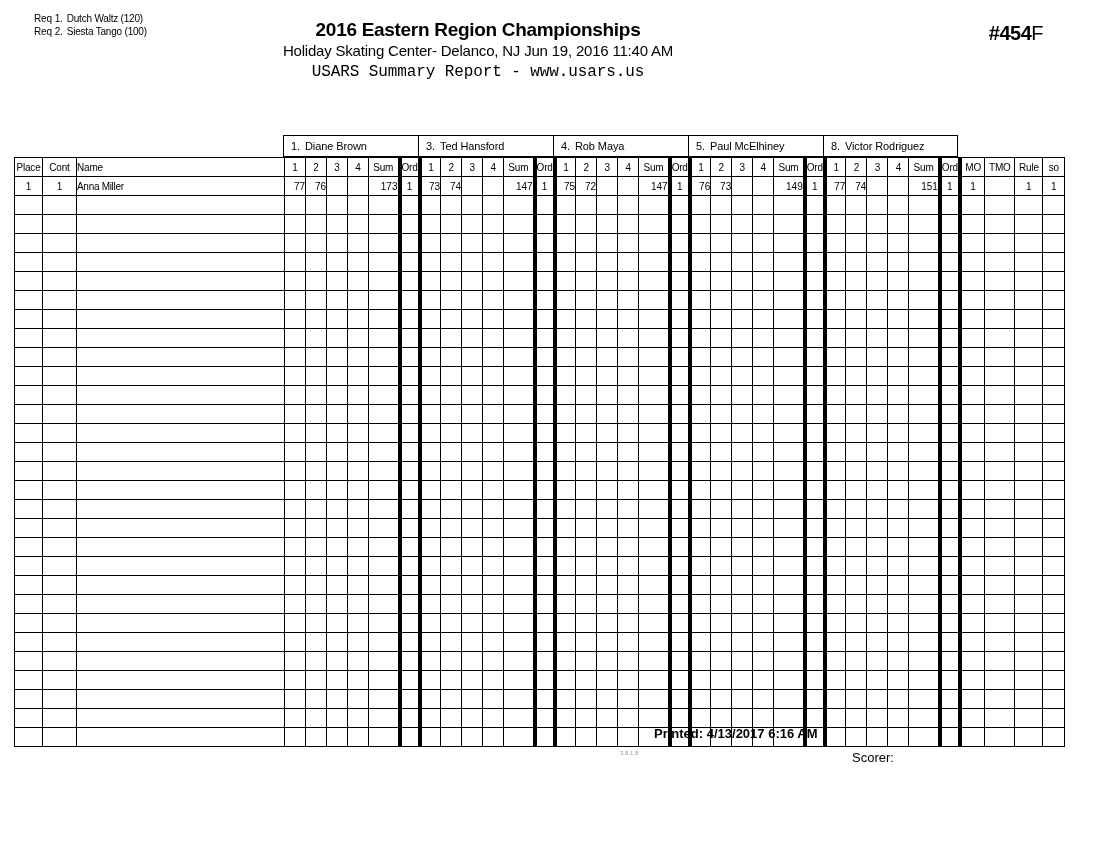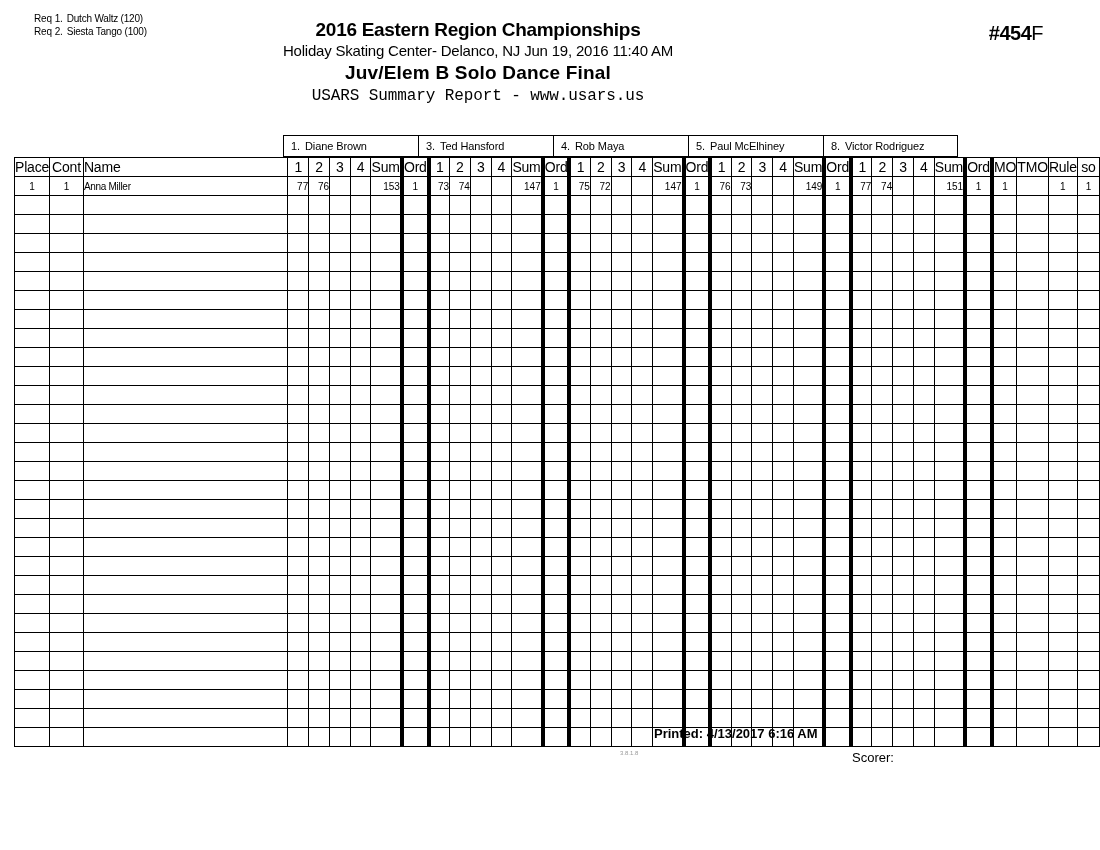--- a/index.html
+++ b/index.html
@@ -103,21 +103,21 @@
     padding: 0;
     font-weight: normal;
     font-size: 10px;
     height: 19px;
     vertical-align: middle;
     overflow: hidden;
     white-space: nowrap;
   }
   #grid thead th {
     height: 19px;
-    font-size: 14px;
+    font-size: 10px;
     letter-spacing: -0.2px;
   }
   th.h-place, th.h-cont { text-align: center; }
   th.h-name { text-align: left; padding-left: 5px; }
   th.h-sc, th.h-sum, th.h-ord, th.h-tail { text-align: center; }
 
   
   .ord-col {
     border-left: 4px solid #000 !important;
     border-right: 4px solid #000 !important;
@@ -160,21 +160,20 @@
 <div id="page">
 
   <div id="reqs">
       <div class="req-line"><span class="req-lbl">Req</span><span class="req-num">1.</span><span>Dutch Waltz (120)</span></div>
       <div class="req-line"><span class="req-lbl">Req</span><span class="req-num">2.</span><span>Siesta Tango (100)</span></div>
     </div>
 
   <div id="titles">
     <div id="title-main">2016 Eastern Region Championships</div>
     <div id="title-venue">Holiday Skating Center-  Delanco, NJ  Jun 19, 2016  11:40 AM</div>
-    <div id="title-event">Juv/Elem B Solo Dance Final</div>
     <div id="title-report">USARS Summary Report - www.usars.us</div>
   </div>
 
   <div id="event-no"><span>#454</span><span class="suffix">F</span></div>
 
   <div id="judge-band">
       <div class="judge-box" style="width: 135px;">
         <span class="jnum">1.</span>
         <span>Diane Brown</span>
       </div>
@@ -279,21 +278,21 @@
     </thead>
     <tbody id="grid-body">
         <tr class="data-row">
           <td class="c-place">1</td>
           <td class="c-cont">1</td>
           <td class="c-name">Anna Miller</td>
           <td class="c-sc">77</td>
           <td class="c-sc">76</td>
           <td class="c-sc"></td>
           <td class="c-sc"></td>
-          <td class="c-sum">153</td>
+          <td class="c-sum">173</td>
           <td class="ord-col">1</td>
           <td class="c-sc">73</td>
           <td class="c-sc">74</td>
           <td class="c-sc"></td>
           <td class="c-sc"></td>
           <td class="c-sum">147</td>
           <td class="ord-col">1</td>
           <td class="c-sc">75</td>
           <td class="c-sc">72</td>
           <td class="c-sc"></td>

